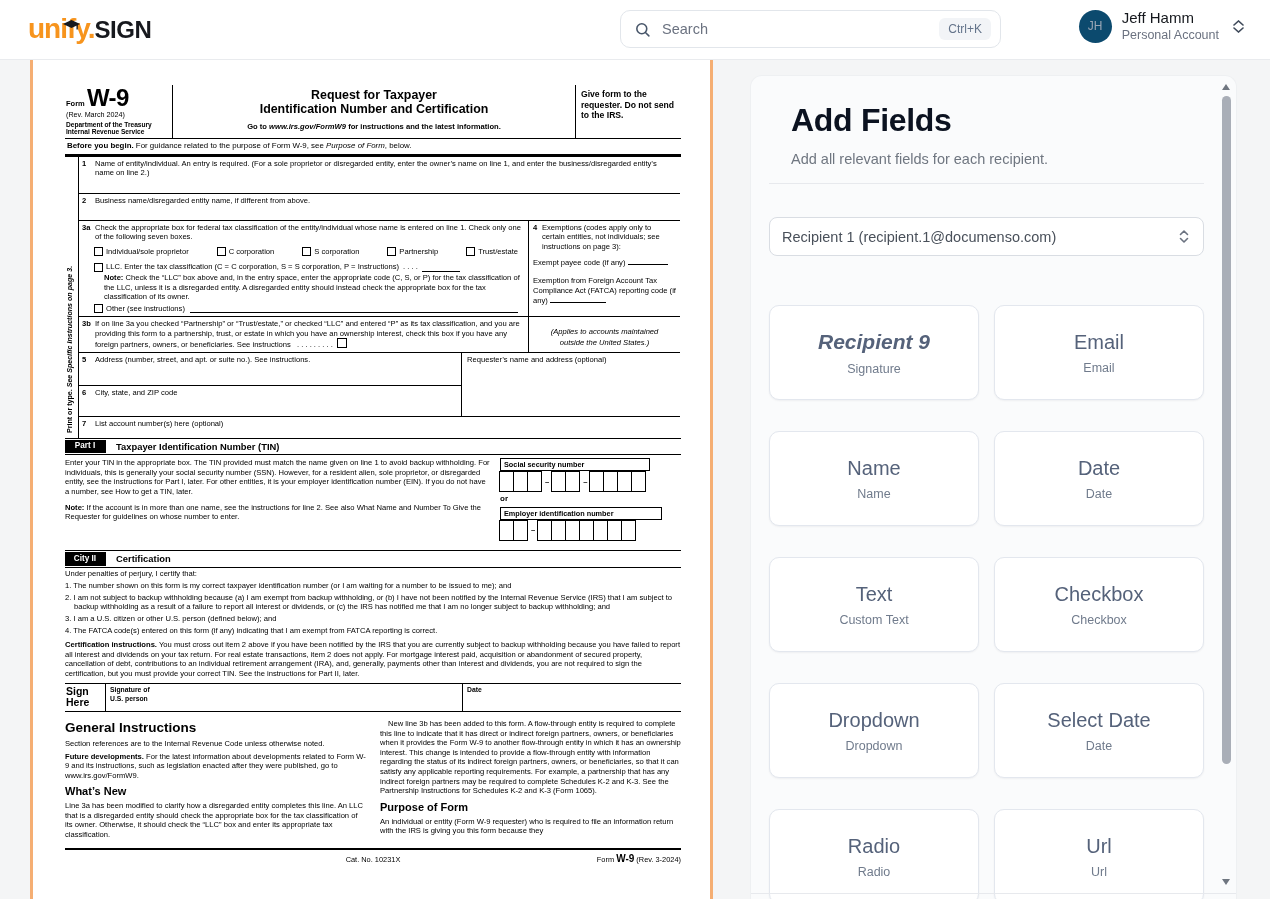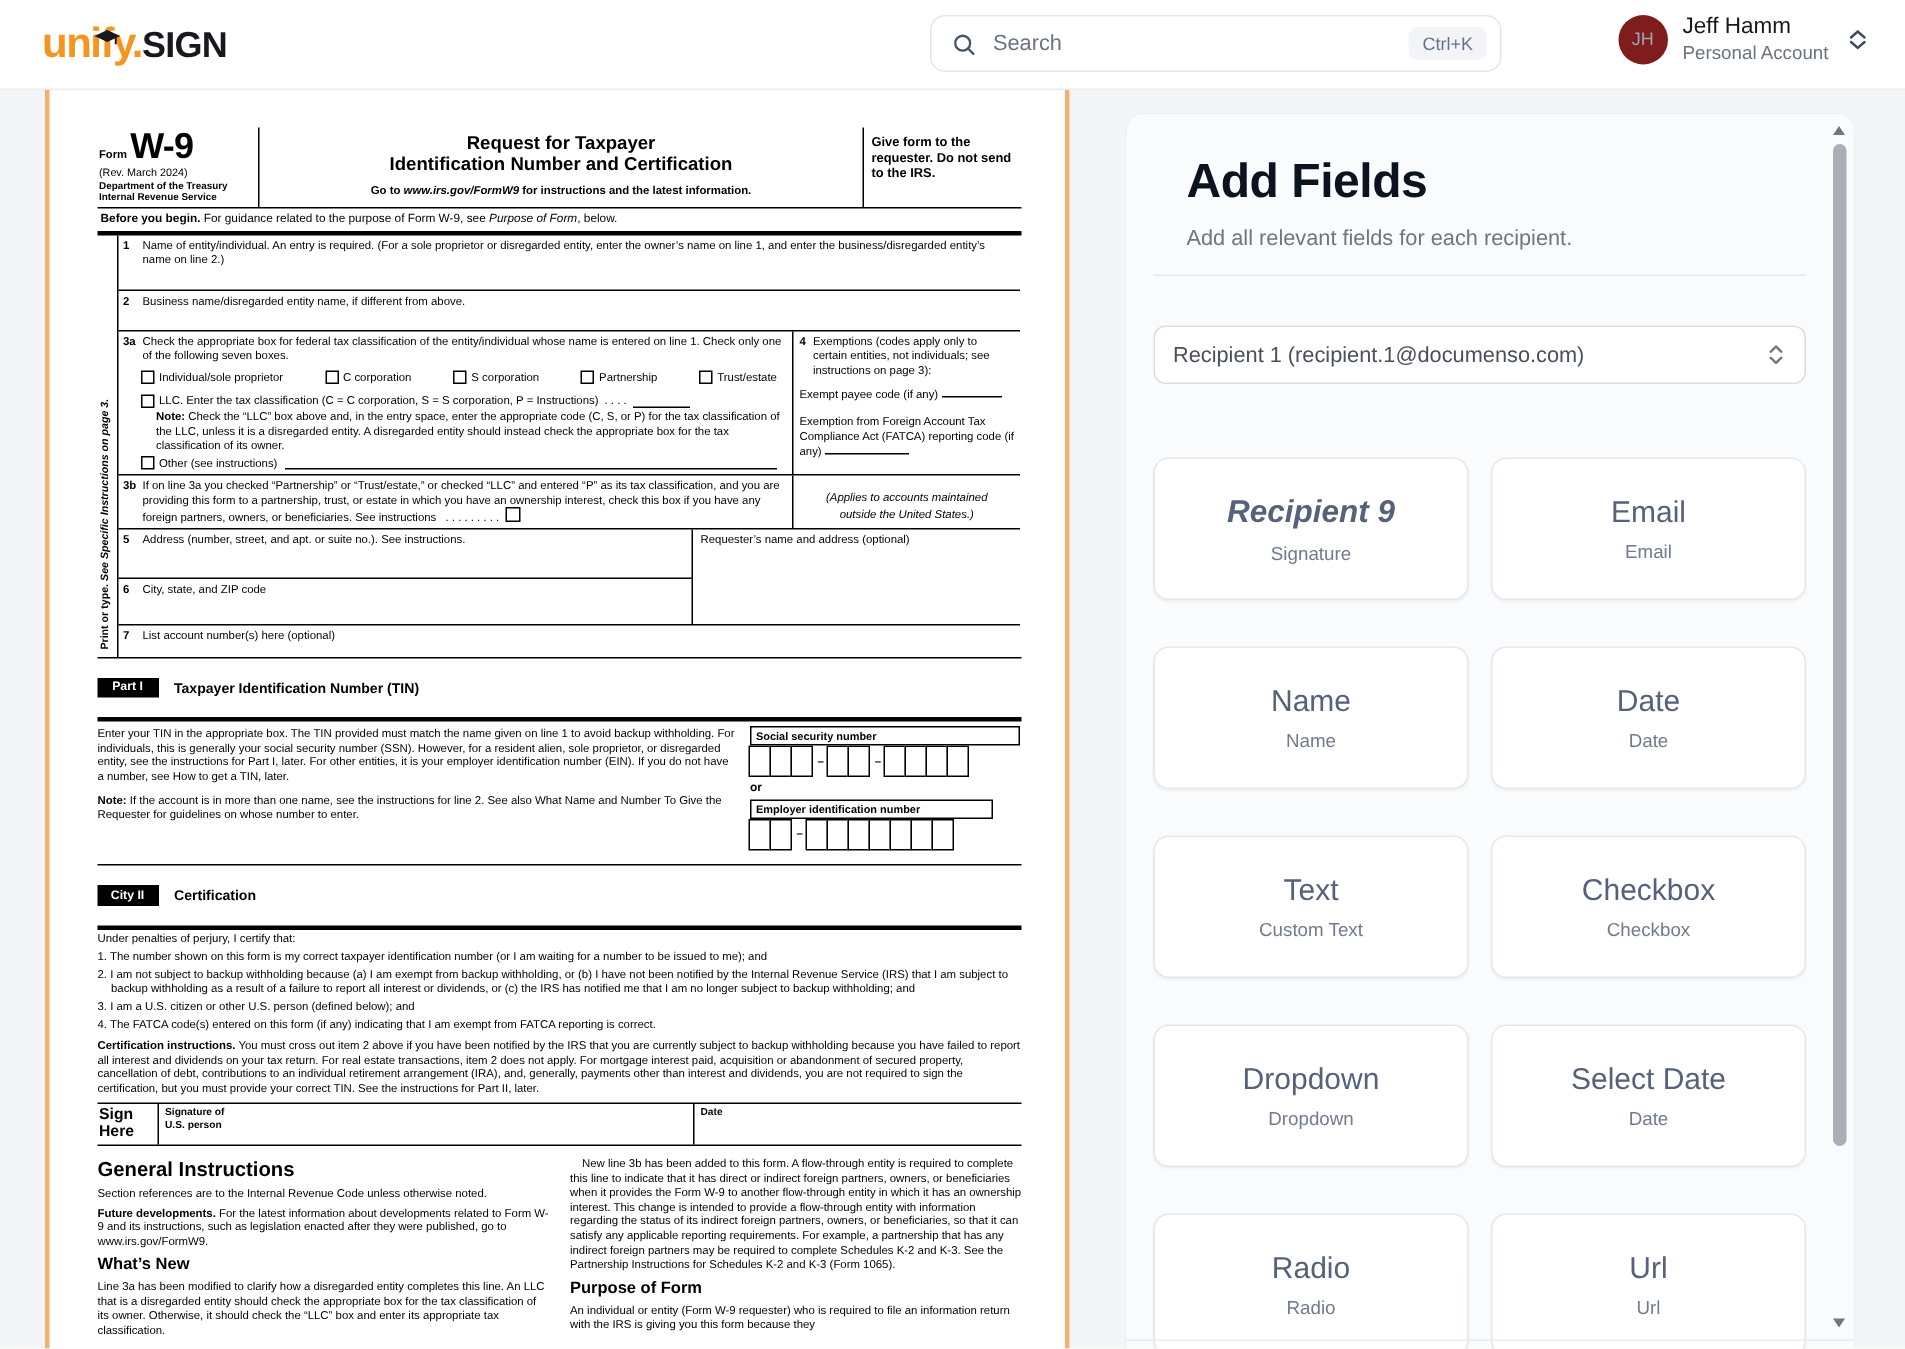--- a/index.html
+++ b/index.html
@@ -18,21 +18,21 @@
   .nav-active{color:#1f2530;font-weight:500;cursor:pointer;}
   .nav-muted{color:#68717e;font-weight:500;cursor:pointer;}
   .search{position:absolute;left:620px;top:10px;width:381px;height:38px;box-sizing:border-box;
           border:1px solid #e2e6eb;border-radius:10px;background:#fff;display:flex;align-items:center;}
   .search input{border:0;outline:0;background:transparent;font-size:14.5px;color:#374151;flex:1;
                 font-family:"Liberation Sans",sans-serif;margin-left:9px;}
   .search input::placeholder{color:#6b7280;}
   .search-icon{margin-left:13px;display:flex;}
   .kbd{margin-right:9px;background:#f2f4f7;border-radius:6px;padding:4px 9px;font-size:12px;color:#64748b;}
   .user{position:absolute;right:26px;top:9px;display:flex;align-items:center;gap:10px;cursor:pointer;}
-  .avatar{width:33px;height:33px;border-radius:50%;background:#7f1d1d;color:#9aa6b5;font-size:12px;
+  .avatar{width:33px;height:33px;border-radius:50%;background:#0c4a6e;color:#9aa6b5;font-size:12px;
           display:flex;align-items:center;justify-content:center;}
   .uname{font-size:15px;color:#15181d;line-height:1.25;}
   .uacct{font-size:12.5px;color:#6b7280;line-height:1.25;}
   .chevs{display:flex;flex-direction:column;gap:1px;margin-left:4px;}
 
   
   .doc{position:absolute;left:30px;top:59px;width:683px;bottom:0;background:#fff;box-sizing:border-box;
        border-left:3px solid #F5AE73;border-right:3px solid #F5AE73;overflow:hidden;}
   .page{position:absolute;left:32px;top:26px;width:616px;font-size:7.6px;line-height:1.26;color:#000;}
   .b{font-weight:700;} .i{font-style:italic;} .bi{font-weight:700;font-style:italic;}
@@ -69,21 +69,21 @@
   .noteblock{margin-left:22px;margin-top:1px;}
   .otherrow{display:flex;align-items:flex-end;margin-left:12px;margin-top:2px;margin-bottom:1px;}
   .r3b{border-bottom:1px solid #000;display:grid;grid-template-columns:1fr 152px;}
   .r3b-left{padding:2px 4px 2px 3px;display:flex;}
   .applies{font-style:italic;text-align:center;padding:8px 6px 0;line-height:1.35;}
   .r56{border-bottom:1px solid #000;display:grid;grid-template-columns:1fr 219px;}
   .r56 .left5{border-bottom:1px solid #000;min-height:28px;padding:2px 4px 2px 3px;display:flex;}
   .r56 .left6{min-height:26px;padding:2px 4px 2px 3px;display:flex;}
   .r56-right{border-left:1px solid #000;padding:2px 5px;}
 
-  .part-hdr{border-bottom:3px solid #000000;display:flex;align-items:center;padding:13px 0;}
+  .part-hdr{border-bottom:1px solid #000000;display:flex;align-items:center;padding:1px 0;}
   .part-badge{background:#000;color:#fff;font-weight:700;font-size:8.2px;padding:1.5px 6px 1.5px 5px;
               margin-right:10px;min-width:30px;text-align:center;}
   .part-title{font-weight:700;font-size:9.4px;}
   .p1body{border-bottom:1px solid #000;position:relative;min-height:96px;padding:3px 190px 3px 0;box-sizing:border-box;}
   .tinboxes{position:absolute;right:0;top:3px;width:181px;}
   .lblbox{border:1px solid #000;font-weight:700;font-size:7.3px;padding:1px 3px;box-sizing:border-box;background:#fff;}
   .cells{display:flex;align-items:center;margin-top:0px;}
   .cell{width:15px;height:21px;border:1px solid #000;margin-left:-1px;box-sizing:border-box;background:#fff;}
   .dash{margin:0 3px;font-weight:700;}
   .orword{font-weight:700;font-size:8px;margin:2px 0 2px 0;}
@@ -302,21 +302,21 @@
 
     <div class="part-hdr" style="border-top:1px solid #000;">
       <span class="part-badge">Part I</span>
       <span class="part-title">Taxpayer Identification Number (TIN)</span>
     </div>
 
     <div class="p1body">
       <p style="margin:0;">Enter your TIN in the appropriate box. The TIN provided must match the name given on line 1 to avoid backup withholding. For individuals, this is generally your social security number (SSN). However, for a resident alien, sole proprietor, or disregarded entity, see the instructions for Part I, later. For other entities, it is your employer identification number (EIN). If you do not have a number, see How to get a TIN, later.</p>
       <p style="margin:6px 0 0;"><span class="b">Note:</span><span> If the account is in more than one name, see the instructions for line 2. See also What Name and Number To Give the Requester for guidelines on whose number to enter.</span></p>
       <div class="tinboxes">
-        <div class="lblbox" style="width:180px;">Social security number</div>
+        <div class="lblbox" style="width:150px;">Social security number</div>
         <div class="cells">
           <span class="cell"></span>
             <span class="cell"></span>
             <span class="cell"></span>
           <span class="dash">–</span>
           <span class="cell"></span>
             <span class="cell"></span>
           <span class="dash">–</span>
           <span class="cell"></span>
             <span class="cell"></span>

